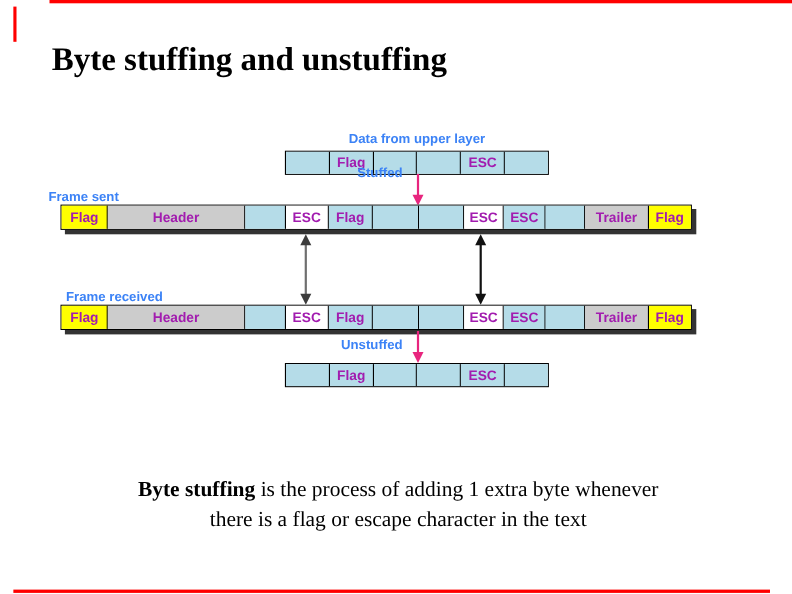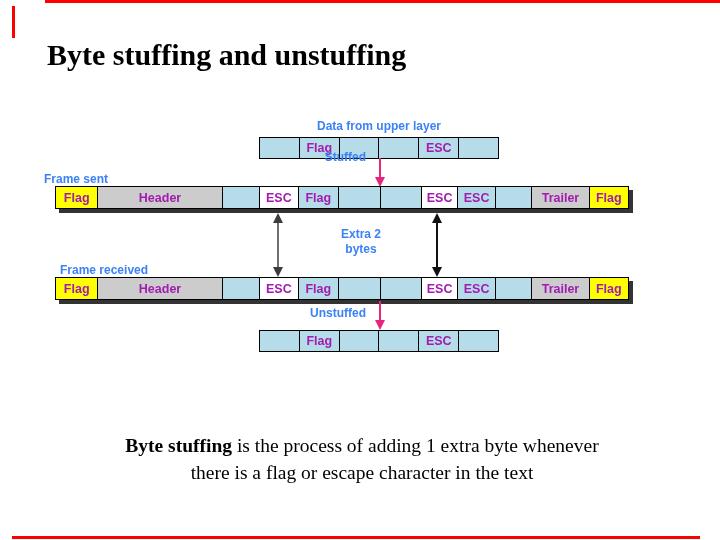--- a/index.html
+++ b/index.html
@@ -127,24 +127,20 @@
     <polygon points="9,1 4,11 14,11"></polygon>
     <polygon points="9,65 4,55 14,55"></polygon>
   </svg>
 
   <svg class="arrow darrow darrow-right" width="18" height="66" viewBox="0 0 18 66">
     <line x1="9" y1="9" x2="9" y2="57"></line>
     <polygon points="9,1 4,11 14,11"></polygon>
     <polygon points="9,65 4,55 14,55"></polygon>
   </svg>
 
-  <div class="lbl lbl-extra">
-    <span>Extra 2</span><br>
-    <span>bytes</span>
-  </div>
 
   <div class="lbl lbl-frame-received">Frame received</div>
 
   <div class="row row-frame row-frame-received">
       <div class="cell cell--flag" style="flex-grow: 42;">Flag</div>
       <div class="cell cell--header" style="flex-grow: 125;">Header</div>
       <div class="cell cell--data" style="flex-grow: 37;"></div>
       <div class="cell cell--stuffed" style="flex-grow: 38;">ESC</div>
       <div class="cell cell--data" style="flex-grow: 40;">Flag</div>
       <div class="cell cell--data" style="flex-grow: 42;"></div>

